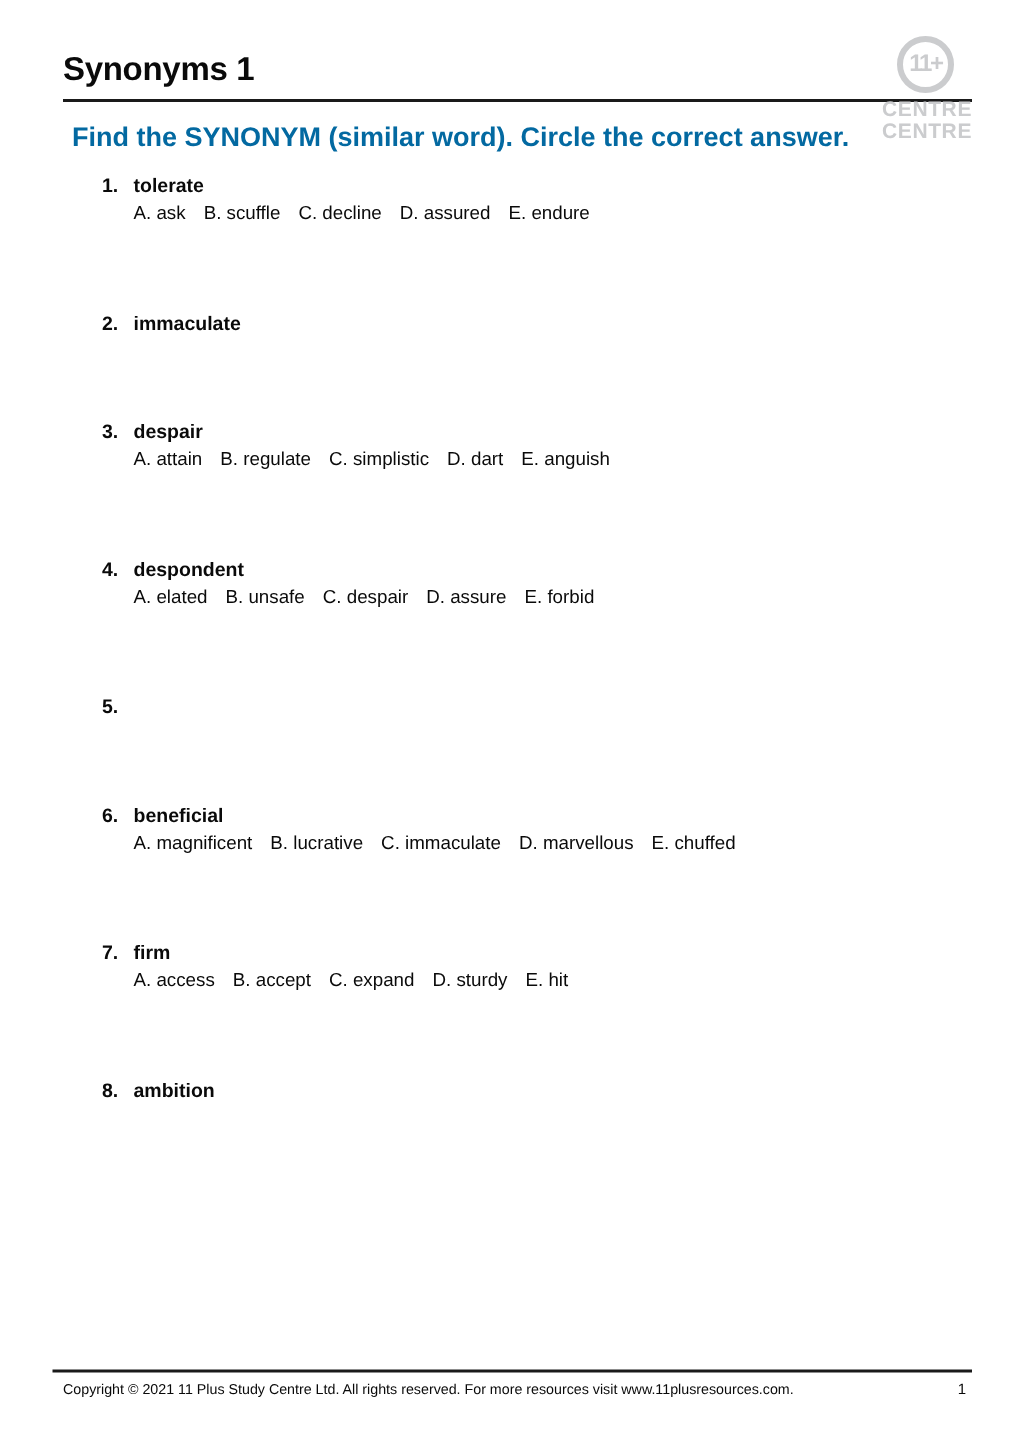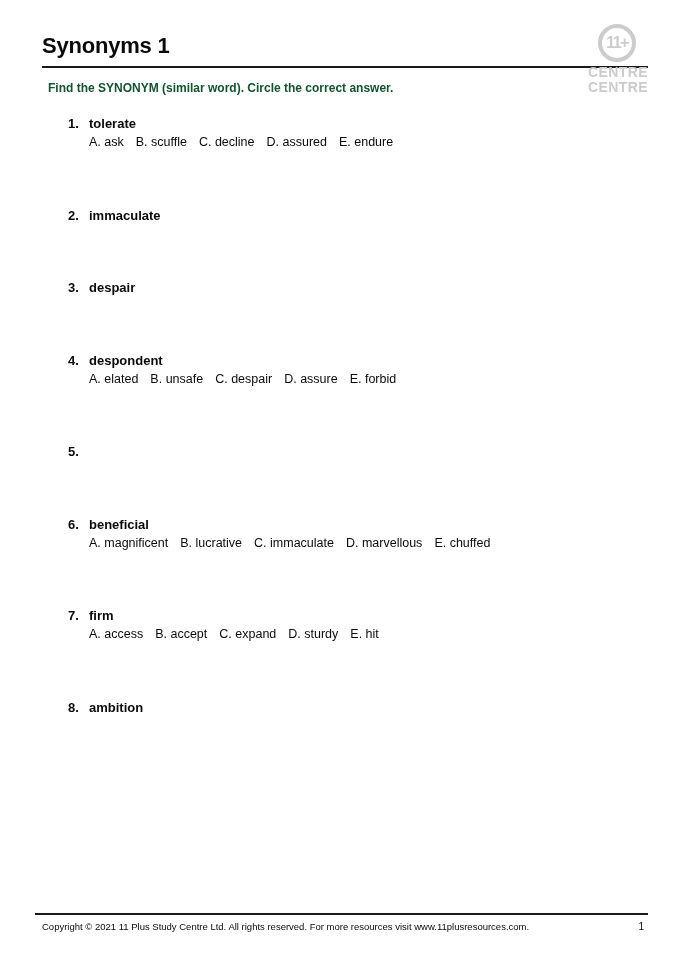--- a/index.html
+++ b/index.html
@@ -64,23 +64,23 @@
     letter-spacing: 0.4px;
     color: #cbccce;
     margin-left: -6px;
     padding-left: 8px;
   }
   
   .instruction {
     position: absolute;
     left: 48px; right: 33px;
     top: 81px;
-    font-size: 12px;
-    font-weight: bold;
-    color: #14532d;
+    font-size: 18px;
+    font-weight: bold;
+    color: #0369a1;
   }
   
   .questions {
     position: absolute;
     left: 42px; right: 33px;
     top: 114px;
     list-style: none;
   }
   .question {
     display: flex;
@@ -162,20 +162,21 @@
       <span class="q-num">2.</span>
       <span class="q-body">
         <span class="q-word">immaculate</span>
       </span>
     </li>
 
     <li class="question">
       <span class="q-num">3.</span>
       <span class="q-body">
         <span class="q-word">despair</span>
+        <span class="q-options"><span class="option">A. attain</span><span class="option">B. regulate</span><span class="option">C. simplistic</span><span class="option">D. dart</span><span class="option">E. anguish</span></span>
       </span>
     </li>
 
     <li class="question">
       <span class="q-num">4.</span>
       <span class="q-body">
         <span class="q-word">despondent</span>
         <span class="q-options"><span class="option">A. elated</span><span class="option">B. unsafe</span><span class="option">C. despair</span><span class="option">D. assure</span><span class="option">E. forbid</span></span>
       </span>
     </li>

